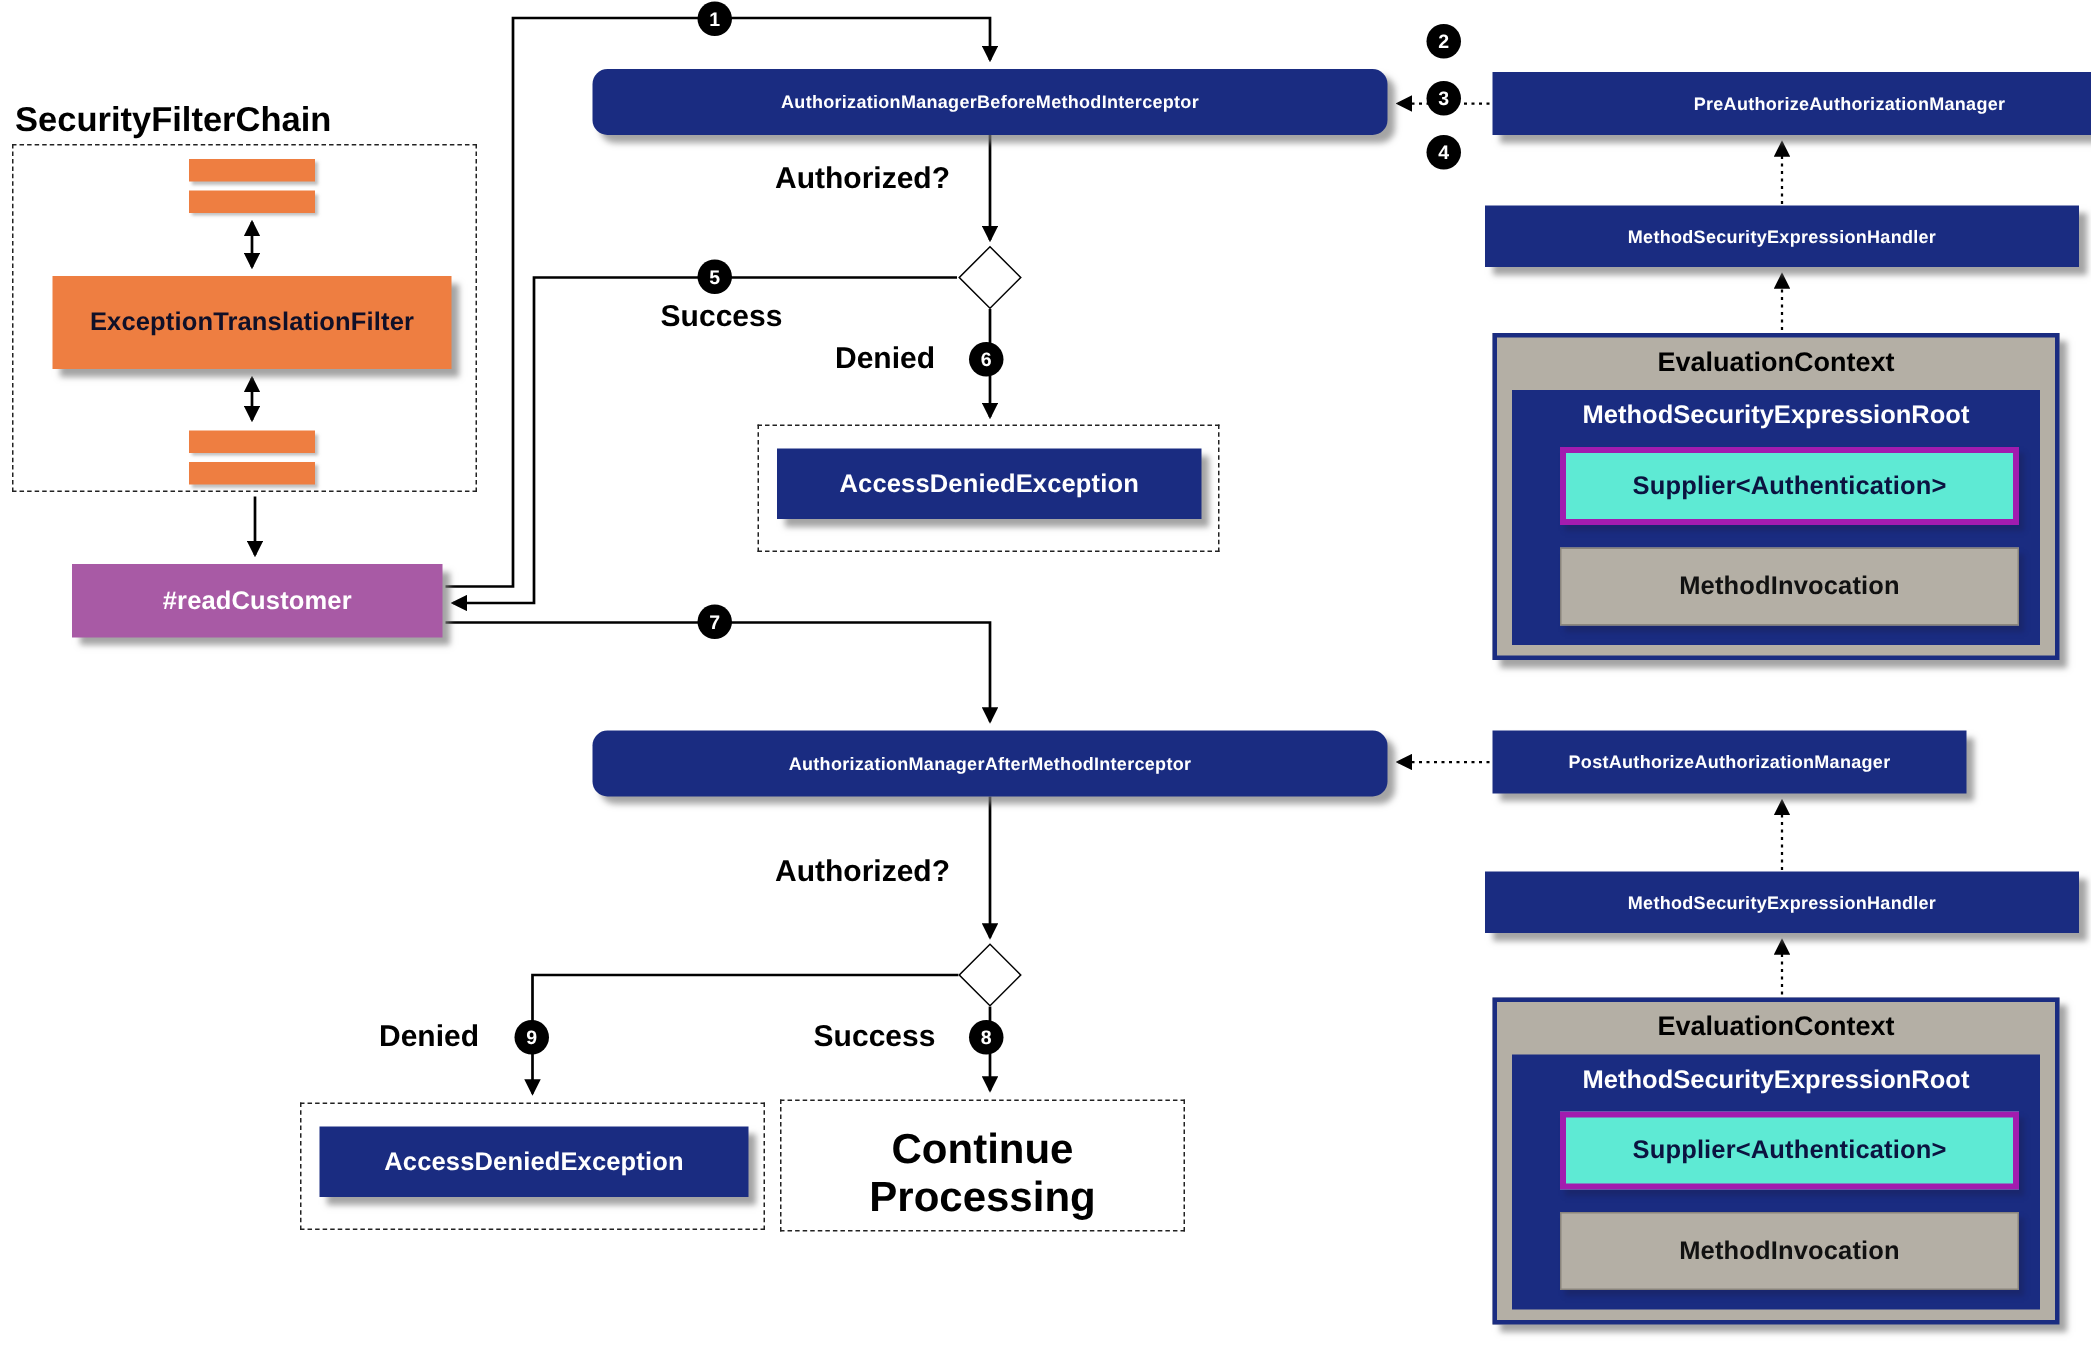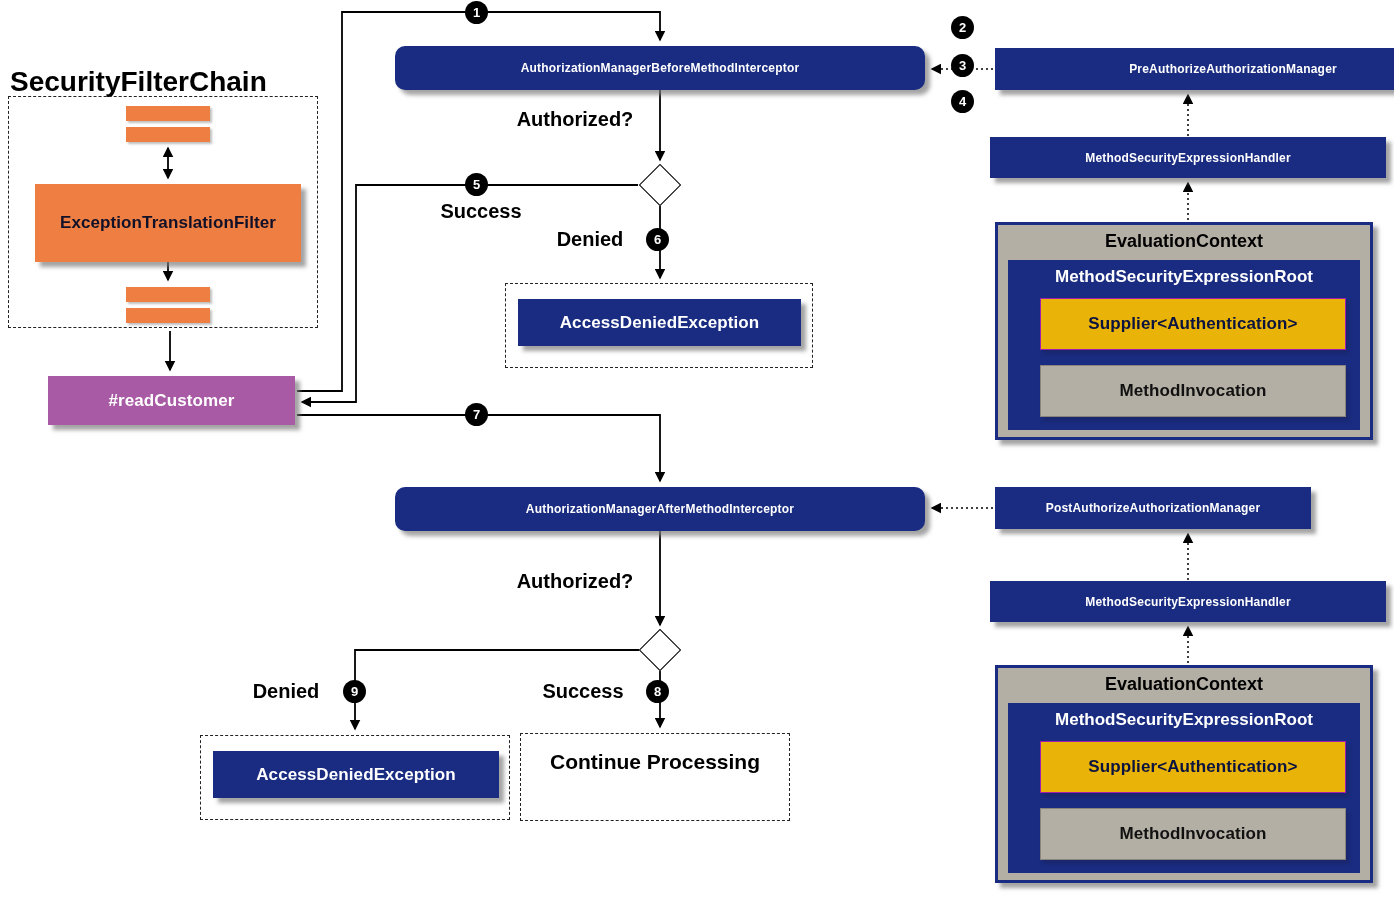--- a/index.html
+++ b/index.html
@@ -25,21 +25,21 @@
   }
   .diamond {
     position:absolute; width:30px; height:30px; background:#fff;
     border:1.6px solid #000; transform:rotate(45deg); z-index:3;
   }
   .dashed { border:1.6px dashed #222; background:transparent; position:absolute; }
   .bar { position:absolute; background:#ee7e41; box-shadow:2px 2px 2px rgba(140,140,140,.55); }
   .orange-box { background:#ee7e41; color:#101028; }
   .purple-box { background:#a85aa5; color:#ffffff; }
   .panel-gray { background:#b4afa5; border:3px solid #1a2c81; }
-  .light-blue { background:#eab308; color:#0b1340; border:1px solid #a21caf; box-shadow:3px 4px 3px rgba(25,35,95,.55); }
+  .light-blue { background:#5eead4; color:#0b1340; border:4px solid #a21caf; box-shadow:3px 4px 3px rgba(25,35,95,.55); }
   .gray-box { background:#b4afa5; color:#111; border:1px solid #8a857c; box-shadow:3px 4px 3px rgba(25,35,95,.55); }
   svg.wires { position:absolute; left:0; top:0; z-index:1; }
   .z2 { z-index:2; } .z3 { z-index:3; }
 </style>
 </head>
 <body>
 
 <svg class="wires" width="1394" height="898" viewBox="0 0 1394 898">
   <defs>
     <marker id="ah" viewBox="0 0 10 10" refX="8.6" refY="5" markerWidth="11" markerHeight="11" markerUnits="userSpaceOnUse" orient="auto-start-reverse">
@@ -70,28 +70,28 @@
 
   <path d="M 993 69 L 932 69" fill="none" stroke="#000" stroke-width="1.5" stroke-dasharray="2 3" marker-end="url(#ah)"></path>
   <path d="M 1188 136 L 1188 95" fill="none" stroke="#000" stroke-width="1.5" stroke-dasharray="2 3" marker-end="url(#ah)"></path>
   <path d="M 1188 220 L 1188 183" fill="none" stroke="#000" stroke-width="1.5" stroke-dasharray="2 3" marker-end="url(#ah)"></path>
 
   <path d="M 993 508 L 932 508" fill="none" stroke="#000" stroke-width="1.5" stroke-dasharray="2 3" marker-end="url(#ah)"></path>
   <path d="M 1188 580 L 1188 534" fill="none" stroke="#000" stroke-width="1.5" stroke-dasharray="2 3" marker-end="url(#ah)"></path>
   <path d="M 1188 663 L 1188 627" fill="none" stroke="#000" stroke-width="1.5" stroke-dasharray="2 3" marker-end="url(#ah)"></path>
 </svg>
 
-<div class="abs z2" style="left:10px; top:66px; font-size:28px; font-weight:bold; color:#000;">SecurityFilterChain</div>
+<div class="abs z2" style="left:10px; top:66px; font-size:23px; font-weight:bold; color:#000;">SecurityFilterChain</div>
 
 <div class="dashed z2" style="left:8px; top:96px; width:310px; height:232px;"></div>
 
 <div class="bar z3" style="left:126px; top:106px; width:84px; height:15px;"></div>
 <div class="bar z3" style="left:126px; top:127px; width:84px; height:15px;"></div>
 
-<div class="abs center orange-box shadow box-label-sm z3" style="left:35px; top:184px; width:266px; height:78px;">
+<div class="abs center orange-box shadow box-label-sm z3" style="left:35px; top:184px; width:266px; height:62px;">
   <span>ExceptionTranslationFilter</span>
 </div>
 
 <div class="bar z3" style="left:126px; top:287px; width:84px; height:15px;"></div>
 <div class="bar z3" style="left:126px; top:308px; width:84px; height:15px;"></div>
 
 <div class="abs center purple-box shadow box-label-sm z3" style="left:48px; top:376px; width:247px; height:49px;">
   <span>#readCustomer</span>
 </div>
 
@@ -125,21 +125,21 @@
 
 <div class="flow-label" style="left:508px; top:680px; width:150px;">Success</div>
 
 <div class="dashed z2" style="left:200px; top:735px; width:310px; height:85px;">
   <div class="abs center navy shadow box-label-sm" style="left:12px; top:15px; width:286px; height:47px;">
     <span>AccessDeniedException</span>
   </div>
 </div>
 
 <div class="dashed z2" style="left:520px; top:733px; width:270px; height:88px; text-align:center; padding-top:16px;">
-  <div style="font-size:21px; font-weight:bold; color:#000;">Continue Processing</div>
+  <div style="font-size:28px; font-weight:bold; color:#000;">Continue Processing</div>
 </div>
 
 <div class="abs center navy shadow box-label z2" style="left:995px; top:48px; width:476px; height:42px;">
   <span>PreAuthorizeAuthorizationManager</span>
 </div>
 
 <div class="abs center navy shadow box-label z2" style="left:990px; top:137px; width:396px; height:41px;">
   <span>MethodSecurityExpressionHandler</span>
 </div>
 

